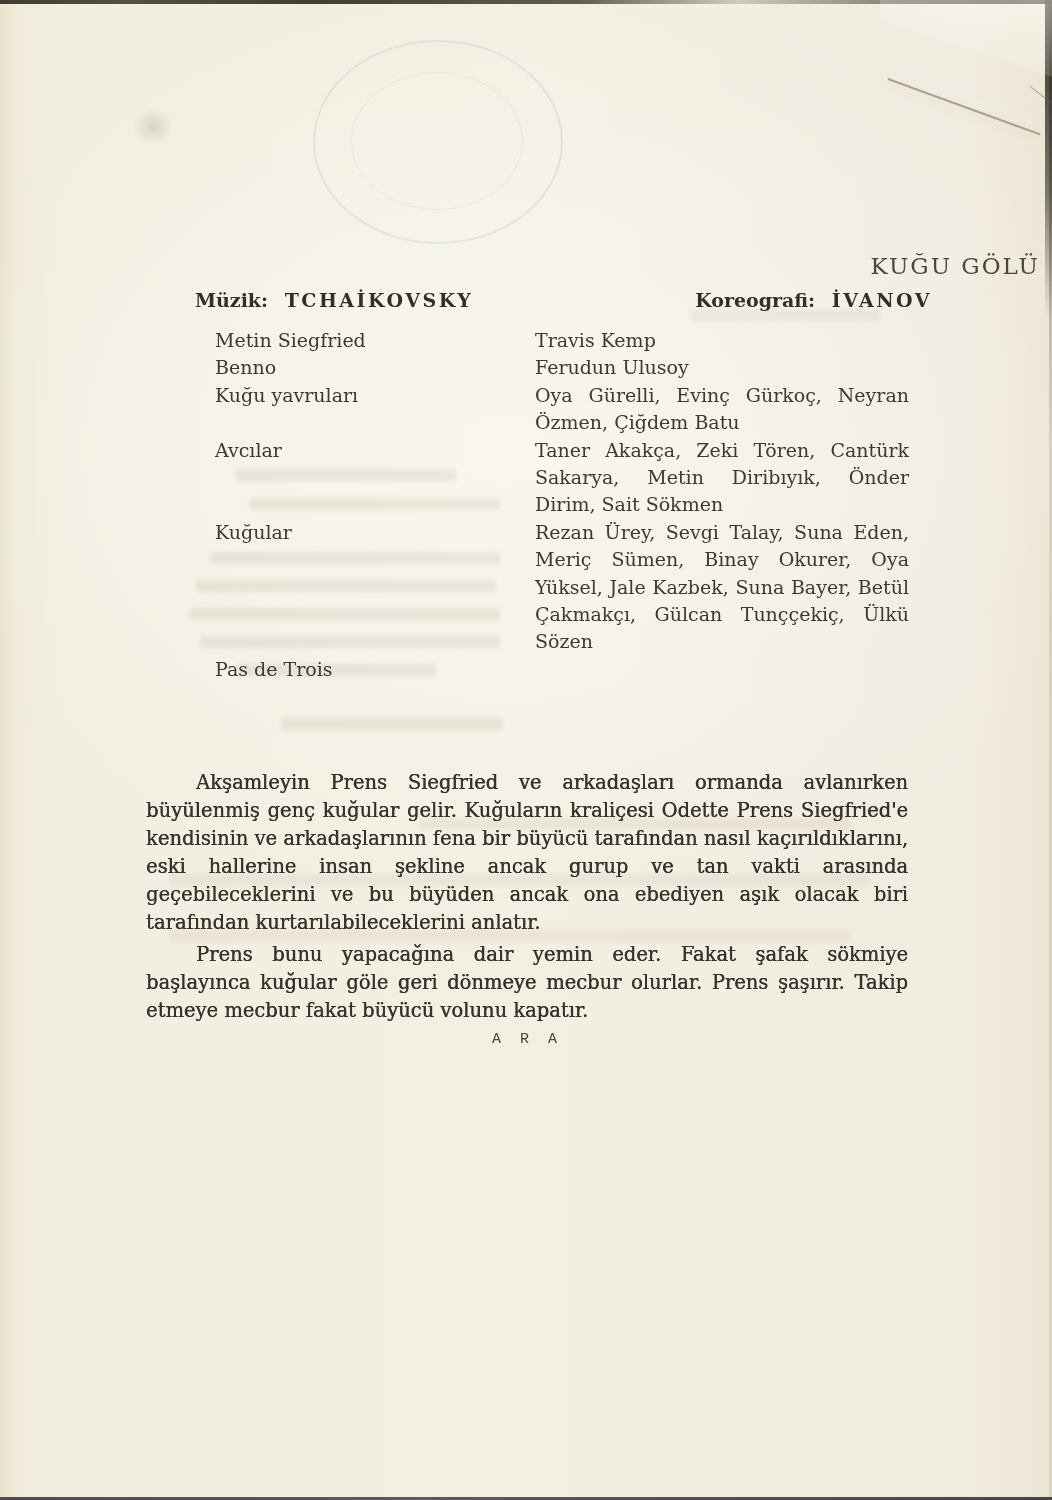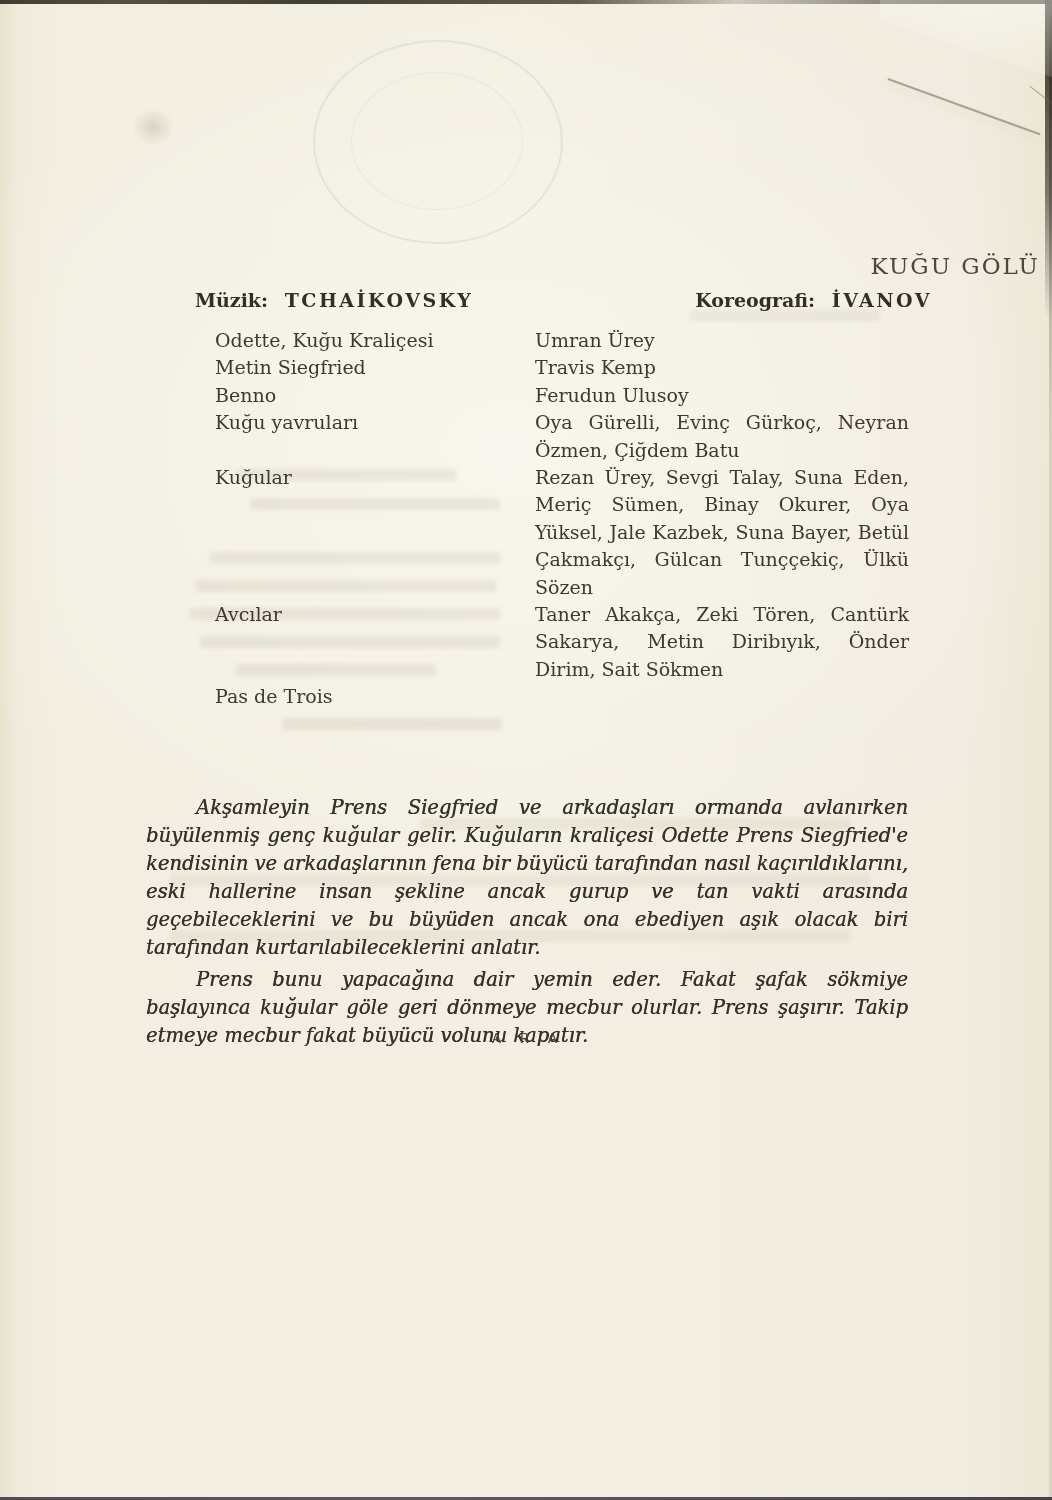--- a/index.html
+++ b/index.html
@@ -93,26 +93,25 @@
   .credit-group { white-space: nowrap; }
   .cast {
     position: absolute; top: 327px; left: 215px; width: 694px;
     color: #3e3930;
     font-size: 19px; line-height: 27.4px;
   }
   .cast-row { display: grid; grid-template-columns: 320px 374px; }
   .cast-role { padding-right: 8px; }
   .cast-performers { text-align: justify; }
   .synopsis {
-    position: absolute; top: 794px; left: 146px; width: 762px;
+    position: absolute; top: 769px; left: 146px; width: 762px;
     color: #37322a;
     font-size: 19.5px; line-height: 28px;
     text-align: justify;
     text-shadow: 0.35px 0 0 currentColor;
-    font-style: italic;
   }
   .synopsis p { margin: 0 0 4px 0; text-indent: 50px; }
   .intermission {
     position: absolute; top: 1031px; left: 146px; width: 762px;
     text-align: center;
     font-size: 15px; letter-spacing: 5px; color: #4a443a; font-family: Liberation Mono, monospace;
   }
 </style>
 </head>
 <body>
@@ -152,42 +151,38 @@
       <span class="value">TCHAİKOVSKY</span>
     </span>
     <span class="credit-group">
       <span class="label">Koreografi:</span>
       <span class="value">İVANOV</span>
     </span>
   </div>
 
   <div class="cast">
     <div class="cast-row">
-      <div class="cast-role">Odette, Kuğu  Kraliçesi</div>
-      <div class="cast-performers">Umran Ürey</div>
-    </div>
-    <div class="cast-row">
       <div class="cast-role">Metin Siegfried</div>
       <div class="cast-performers">Travis Kemp</div>
     </div>
     <div class="cast-row">
       <div class="cast-role">Benno</div>
       <div class="cast-performers">Ferudun Ulusoy</div>
     </div>
     <div class="cast-row">
       <div class="cast-role">Kuğu yavruları</div>
       <div class="cast-performers">Oya Gürelli, Evinç Gürkoç, Neyran Özmen, Çiğdem Batu</div>
     </div>
     <div class="cast-row">
+      <div class="cast-role">Avcılar</div>
+      <div class="cast-performers">Taner Akakça, Zeki Tören, Cantürk Sakarya, Metin Diribıyık, Önder Dirim, Sait Sökmen</div>
+    </div>
+    <div class="cast-row">
       <div class="cast-role">Kuğular</div>
       <div class="cast-performers">Rezan Ürey, Sevgi Talay, Suna Eden, Meriç Sümen, Binay Okurer, Oya Yüksel, Jale Kazbek, Suna Bayer, Betül Çakmakçı, Gülcan Tunççekiç, Ülkü Sözen</div>
-    </div>
-    <div class="cast-row">
-      <div class="cast-role">Avcılar</div>
-      <div class="cast-performers">Taner Akakça, Zeki Tören, Cantürk Sakarya, Metin Diribıyık, Önder Dirim, Sait Sökmen</div>
     </div>
     <div class="cast-row">
       <div class="cast-role">Pas de Trois</div>
     </div>
   </div>
 
   <div class="synopsis">
     <p>Akşamleyin Prens Siegfried ve arkadaşları ormanda avlanırken büyülenmiş genç kuğular gelir. Kuğuların kraliçesi Odette Prens Siegfried'e kendisinin ve arkadaşlarının fena bir büyücü tarafından nasıl kaçırıldıklarını, eski hallerine insan şekline ancak gurup ve tan vakti arasında geçebileceklerini ve bu büyüden ancak ona ebediyen aşık olacak biri tarafından kurtarılabileceklerini anlatır.</p>
     <p>Prens bunu yapacağına dair yemin eder. Fakat şafak sökmiye başlayınca kuğular göle geri dönmeye mecbur olurlar. Prens şaşırır. Takip etmeye mecbur fakat büyücü volunu kapatır.</p>
   </div>

